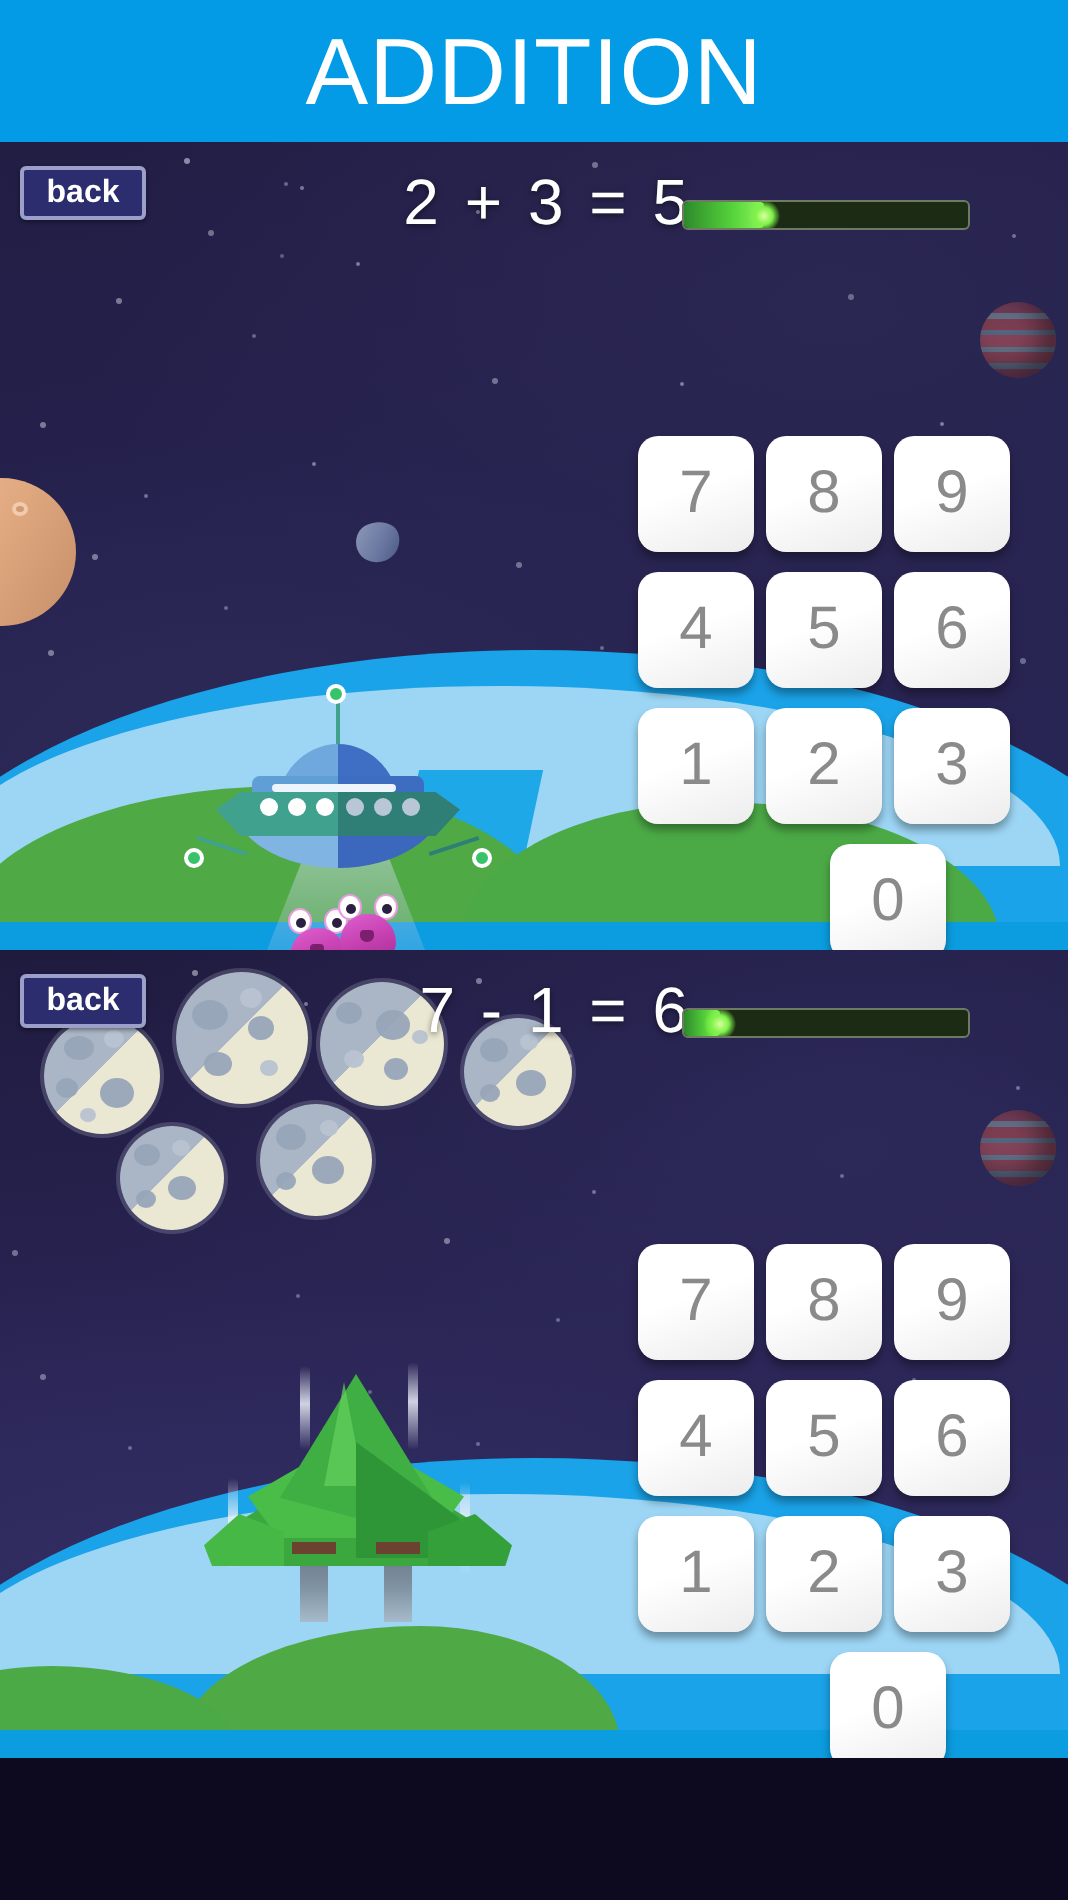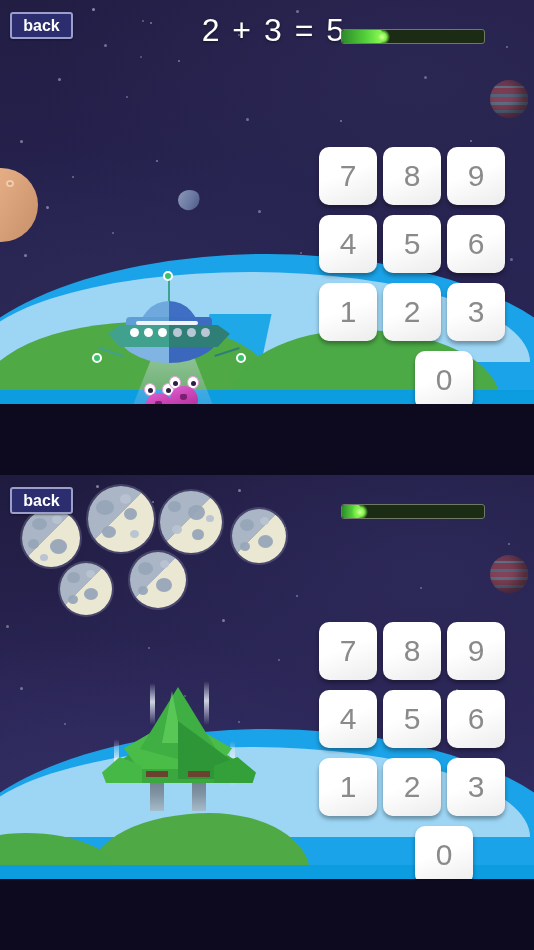--- a/index.html
+++ b/index.html
@@ -277,20 +277,23 @@
     position:absolute; width:14px; height:38px;
     background:linear-gradient(180deg,#5d6470 0%, #7b8795 55%, #a7b6c3 100%);
     opacity:.85;
   }
 </style>
 </head>
 <body>
 
 <div class="screen" id="screen-addition">
 
+  <div class="banner">
+    <div class="banner-title">ADDITION</div>
+  </div>
 
   <div class="stage">
 
     <div class="starfield">
       <div class="star" style="left:92px;top:8px;width:3px;height:3px;opacity:.6"></div>
       <div class="star" style="left:150px;top:22px;width:2px;height:2px;opacity:.5"></div>
       <div class="star" style="left:104px;top:44px;width:3px;height:3px;opacity:.45"></div>
       <div class="star" style="left:178px;top:60px;width:2px;height:2px;opacity:.5"></div>
       <div class="star" style="left:58px;top:78px;width:3px;height:3px;opacity:.5"></div>
       <div class="star" style="left:126px;top:96px;width:2px;height:2px;opacity:.4"></div>
@@ -539,20 +542,21 @@
       <div class="rk" style="left:4px;top:70px;width:40px;height:26px;background:#46b846;clip-path:polygon(0% 60%, 44% 0%, 100% 34%, 100% 100%, 10% 100%);"></div>
       <div class="rk" style="left:116px;top:70px;width:42px;height:26px;background:#33a03a;clip-path:polygon(56% 0%, 100% 60%, 92% 100%, 0% 100%, 0% 34%);"></div>
       <div class="rk" style="left:48px;top:84px;width:22px;height:6px;background:#6b4230;"></div>
       <div class="rk" style="left:90px;top:84px;width:22px;height:6px;background:#6b4230;"></div>
     </div>
 
     <div class="topbar">
       <div class="back-btn">
         <span>back</span>
       </div>
+      <div class="equation">7 - 1 = 6</div>
       <div class="progress-track">
         <div class="progress-fill" id="sub-fill" style="width: 13%;"></div>
         <div class="progress-glow" id="sub-glow" style="left: 13%;"></div>
       </div>
       <div class="planet-jupiter"></div>
     </div>
 
     <div class="keypad">
       <div class="keypad-row">
         <div class="key">

